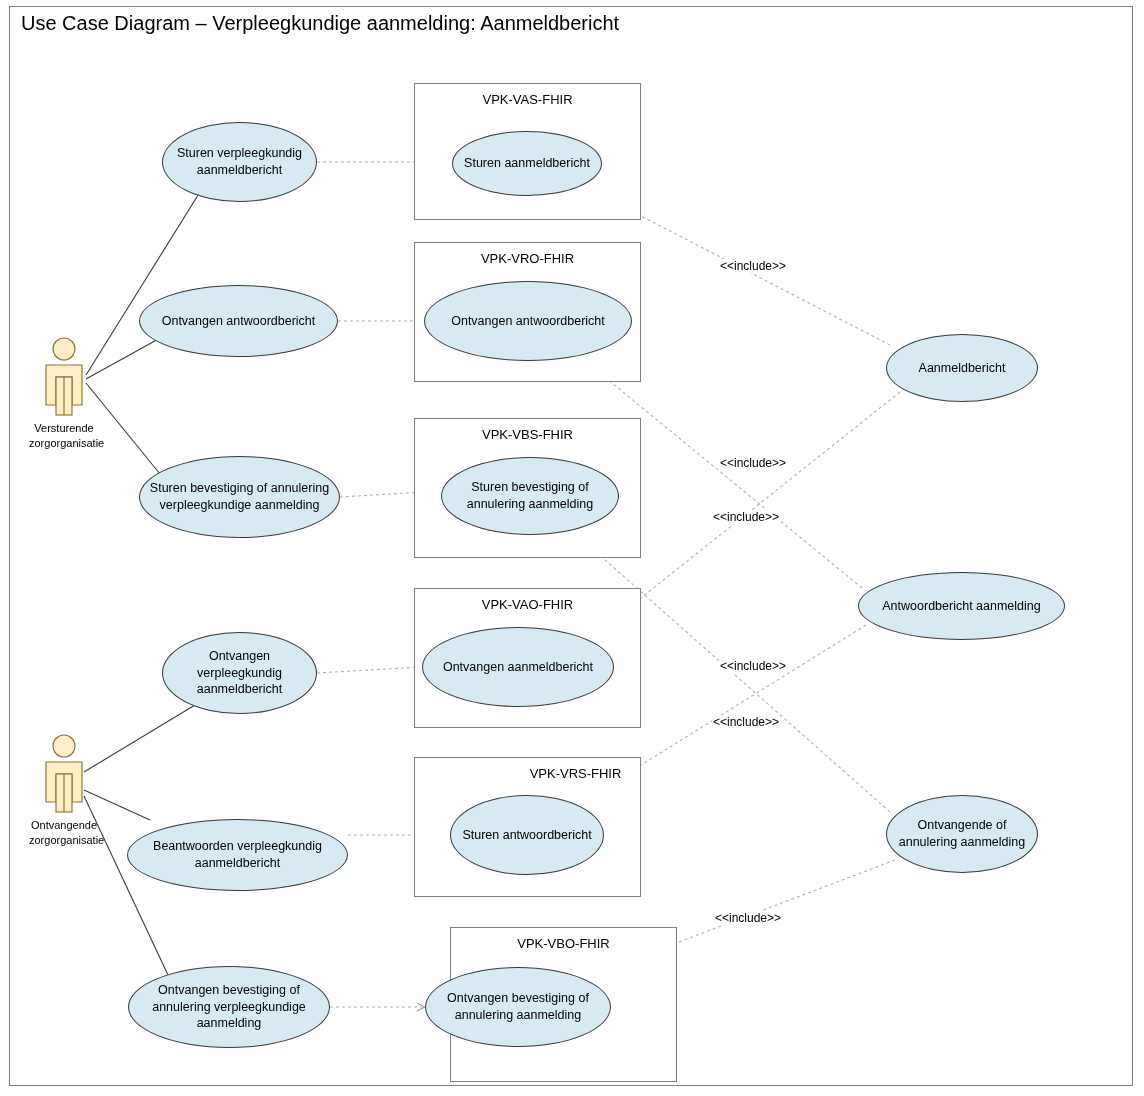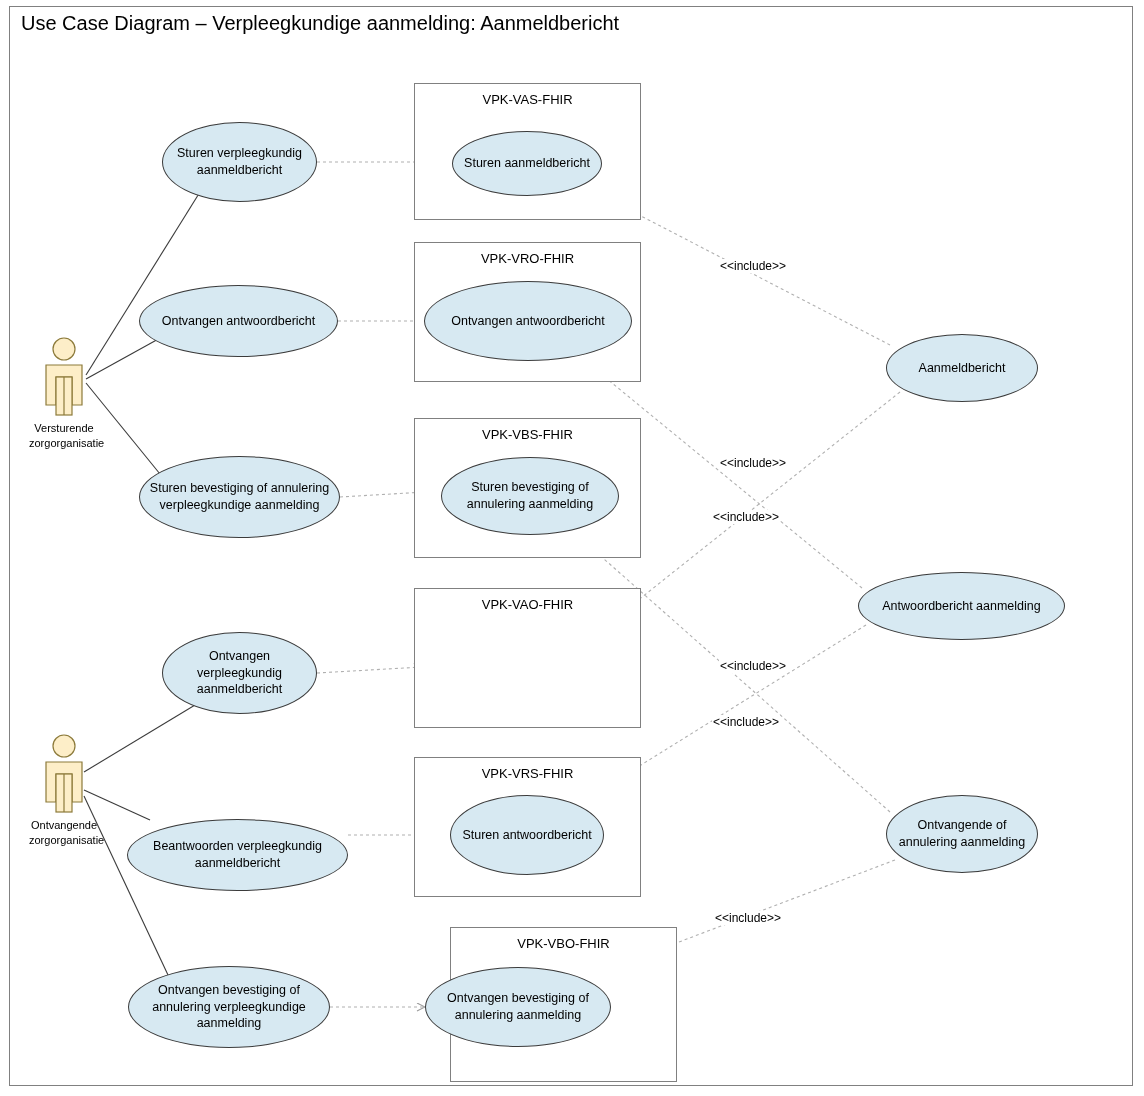--- a/index.html
+++ b/index.html
@@ -168,22 +168,25 @@
   <div class="pkg-box" style="left:414px; top:418px; width:227px; height:140px;">
     <div class="pkg-label">VPK-VBS-FHIR</div>
   </div>
   <div class="uc" style="left:441px; top:457px; width:178px; height:78px;">
     <span>Sturen bevestiging of annulering aanmelding</span>
   </div>
 
   <div class="pkg-box" style="left:414px; top:588px; width:227px; height:140px;">
     <div class="pkg-label">VPK-VAO-FHIR</div>
   </div>
-
-  <div class="pkg-box" style="left:414px; top:757px; width:227px; height:140px;">
+  <div class="uc" style="left:422px; top:627px; width:192px; height:80px;">
+    <span>Ontvangen aanmeldbericht</span>
+  </div>
+
+  <div class="pkg-box" style="left:414px; top:757px; width:227px; height:140px;padding-left:48px;">
     <div class="pkg-label">VPK-VRS-FHIR</div>
   </div>
   <div class="uc" style="left:450px; top:795px; width:154px; height:80px;">
     <span>Sturen antwoordbericht</span>
   </div>
 
   <div class="pkg-box" style="left:414px; top:927px; width:227px; height:155px;margin-left:36px;">
     <div class="pkg-label">VPK-VBO-FHIR</div>
   </div>
   <div class="uc" style="left:425px; top:967px; width:186px; height:80px;">

